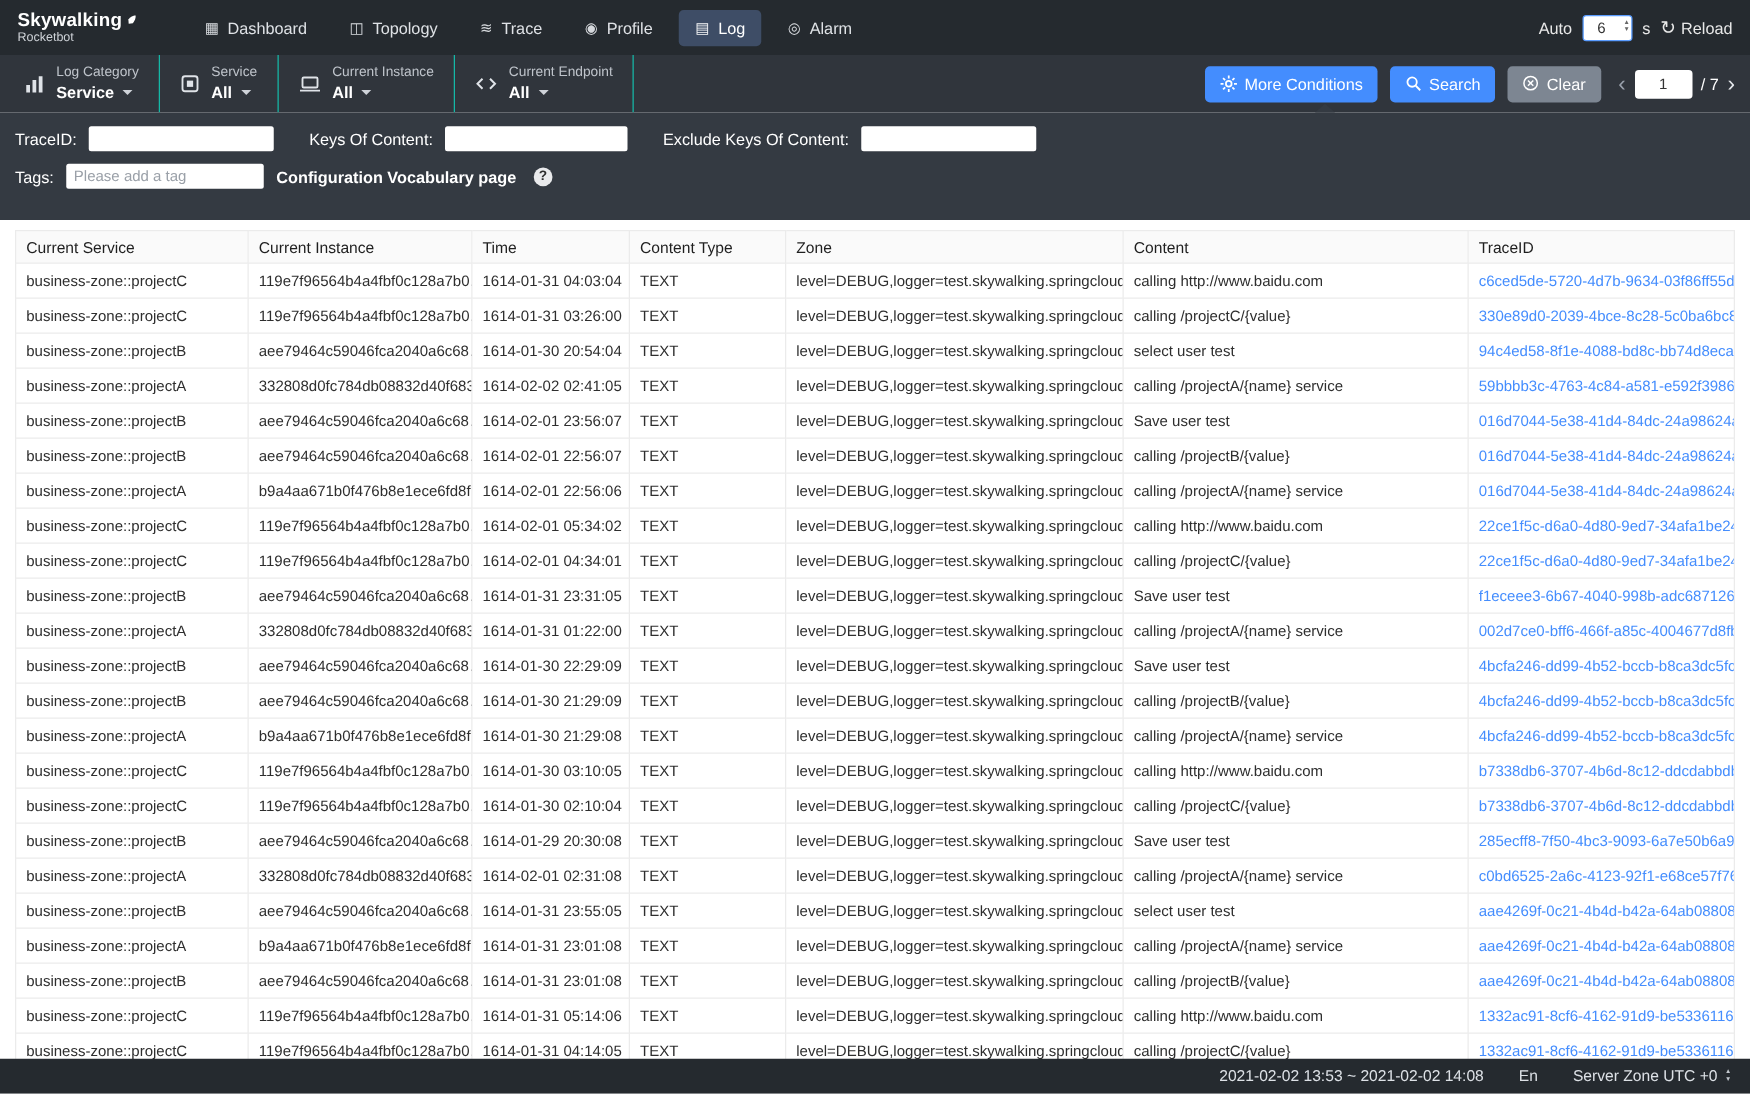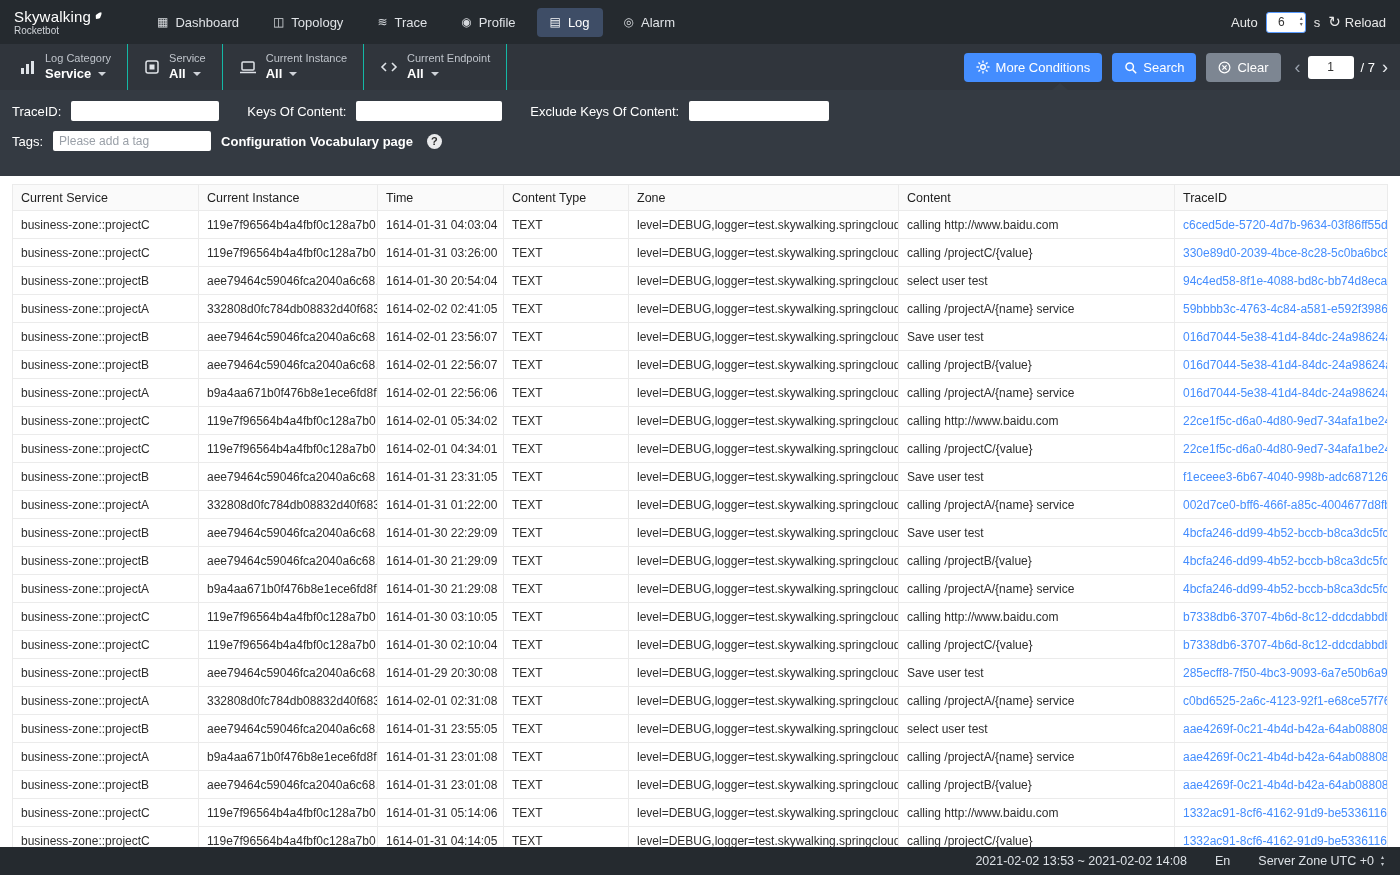--- a/index.html
+++ b/index.html
@@ -6,21 +6,21 @@
     --accent:#448dfe; --topbar:#252a2f; --toolbar:#30353c; --panel:#343a42;
     --clearbtn:#7d8692; --link:#448dfe; --headerbg:#fafafa; --rowborder:#ebebeb; --textdark:#2e2e2e;
   }
   *{box-sizing:border-box;margin:0;padding:0;font-family:"Liberation Sans",sans-serif}
   body{width:1400px;height:875px;background:#fff;overflow:hidden;position:relative}
 
   
   .topbar{height:44px;background:var(--topbar);display:flex;align-items:center;color:#e8e8e8;padding:0 14px}
   .logo{display:flex;flex-direction:column;line-height:1.15;margin-right:42px;cursor:pointer}
   .logo-row{display:flex;align-items:center;gap:3px}
-  .logo-title{font-size:15px;font-weight:normal;color:#fff;letter-spacing:.2px}
+  .logo-title{font-size:15px;font-weight:bold;color:#fff;letter-spacing:.2px}
   .logo-sub{font-size:10px;color:#cfd3d8}
   .nav{display:flex;align-items:center;gap:8px}
   .nav-item{display:flex;align-items:center;gap:7px;font-size:13px;color:#dfe2e6;padding:7px 13px;border-radius:4px;cursor:pointer}
   .nav-item.active{background:#3e4d66;color:#fff}
   .nav-icon{font-size:12px;opacity:.95}
   .topbar-right{margin-left:auto;display:flex;align-items:center;gap:8px;font-size:13px;color:#e8e8e8}
   .auto-wrap{position:relative;display:inline-flex}
   .auto-input{width:40px;height:21px;border:1px solid #5a9cff;border-radius:3px;font-size:12px;padding:0 13px 0 4px;text-align:center;color:#333;background:#fff}
   .mini-spin{position:absolute;right:3px;top:3px;display:flex;flex-direction:column;font-size:6px;color:#666;line-height:1.15;cursor:pointer}
   .reload{display:inline-flex;align-items:center;gap:4px;cursor:pointer}
@@ -29,21 +29,21 @@
   
   .toolbar{height:46px;background:var(--toolbar);display:flex;align-items:stretch;color:#fff;padding:0 0 0 4px}
   .selectors{display:flex;align-items:stretch}
   .selector{display:flex;align-items:center;gap:9px;padding:0 16px;border-right:1px solid #14b8a6;cursor:pointer}
   .sel-icon{display:flex;align-items:center}
   .sel-text{display:flex;flex-direction:column;line-height:1.25}
   .sel-label{font-size:11px;color:#bfc4cb}
   .sel-value{font-size:13px;color:#fff;display:flex;align-items:center;font-weight:bold}
   .caret{width:0;height:0;border-left:4px solid transparent;border-right:4px solid transparent;border-top:4px solid #cfd3d9;margin-left:7px}
   .toolbar-right{margin-left:auto;display:flex;align-items:center;gap:10px;padding-right:12px}
-  .btn{display:inline-flex;align-items:center;gap:6px;border:none;border-radius:4px;color:#fff;font-size:13px;padding:7px 12px;cursor:pointer}
+  .btn{display:inline-flex;gap:6px;border:none;border-radius:4px;color:#fff;font-size:13px;padding:7px 12px;cursor:pointer}
   .btn.blue{background:var(--accent)}
   .btn.gray{background:var(--clearbtn)}
   .pager{display:flex;align-items:center;gap:7px;margin-left:4px;font-size:13px}
   .pager-arrow{color:#9aa2ad;font-size:18px;cursor:pointer;line-height:1}
   .pager-arrow.next{color:#e6e9ed}
   .page-input{width:46px;height:23px;border:none;border-radius:3px;text-align:center;font-size:12px;color:#333;background:#fff}
 
   
   .filters{background:var(--panel);color:#fff;padding:11px 12px 25px;position:relative}
   .notch{position:absolute;top:-7px;left:1052px;width:0;height:0;border-left:8px solid transparent;border-right:8px solid transparent;border-bottom:7px solid var(--panel)}

